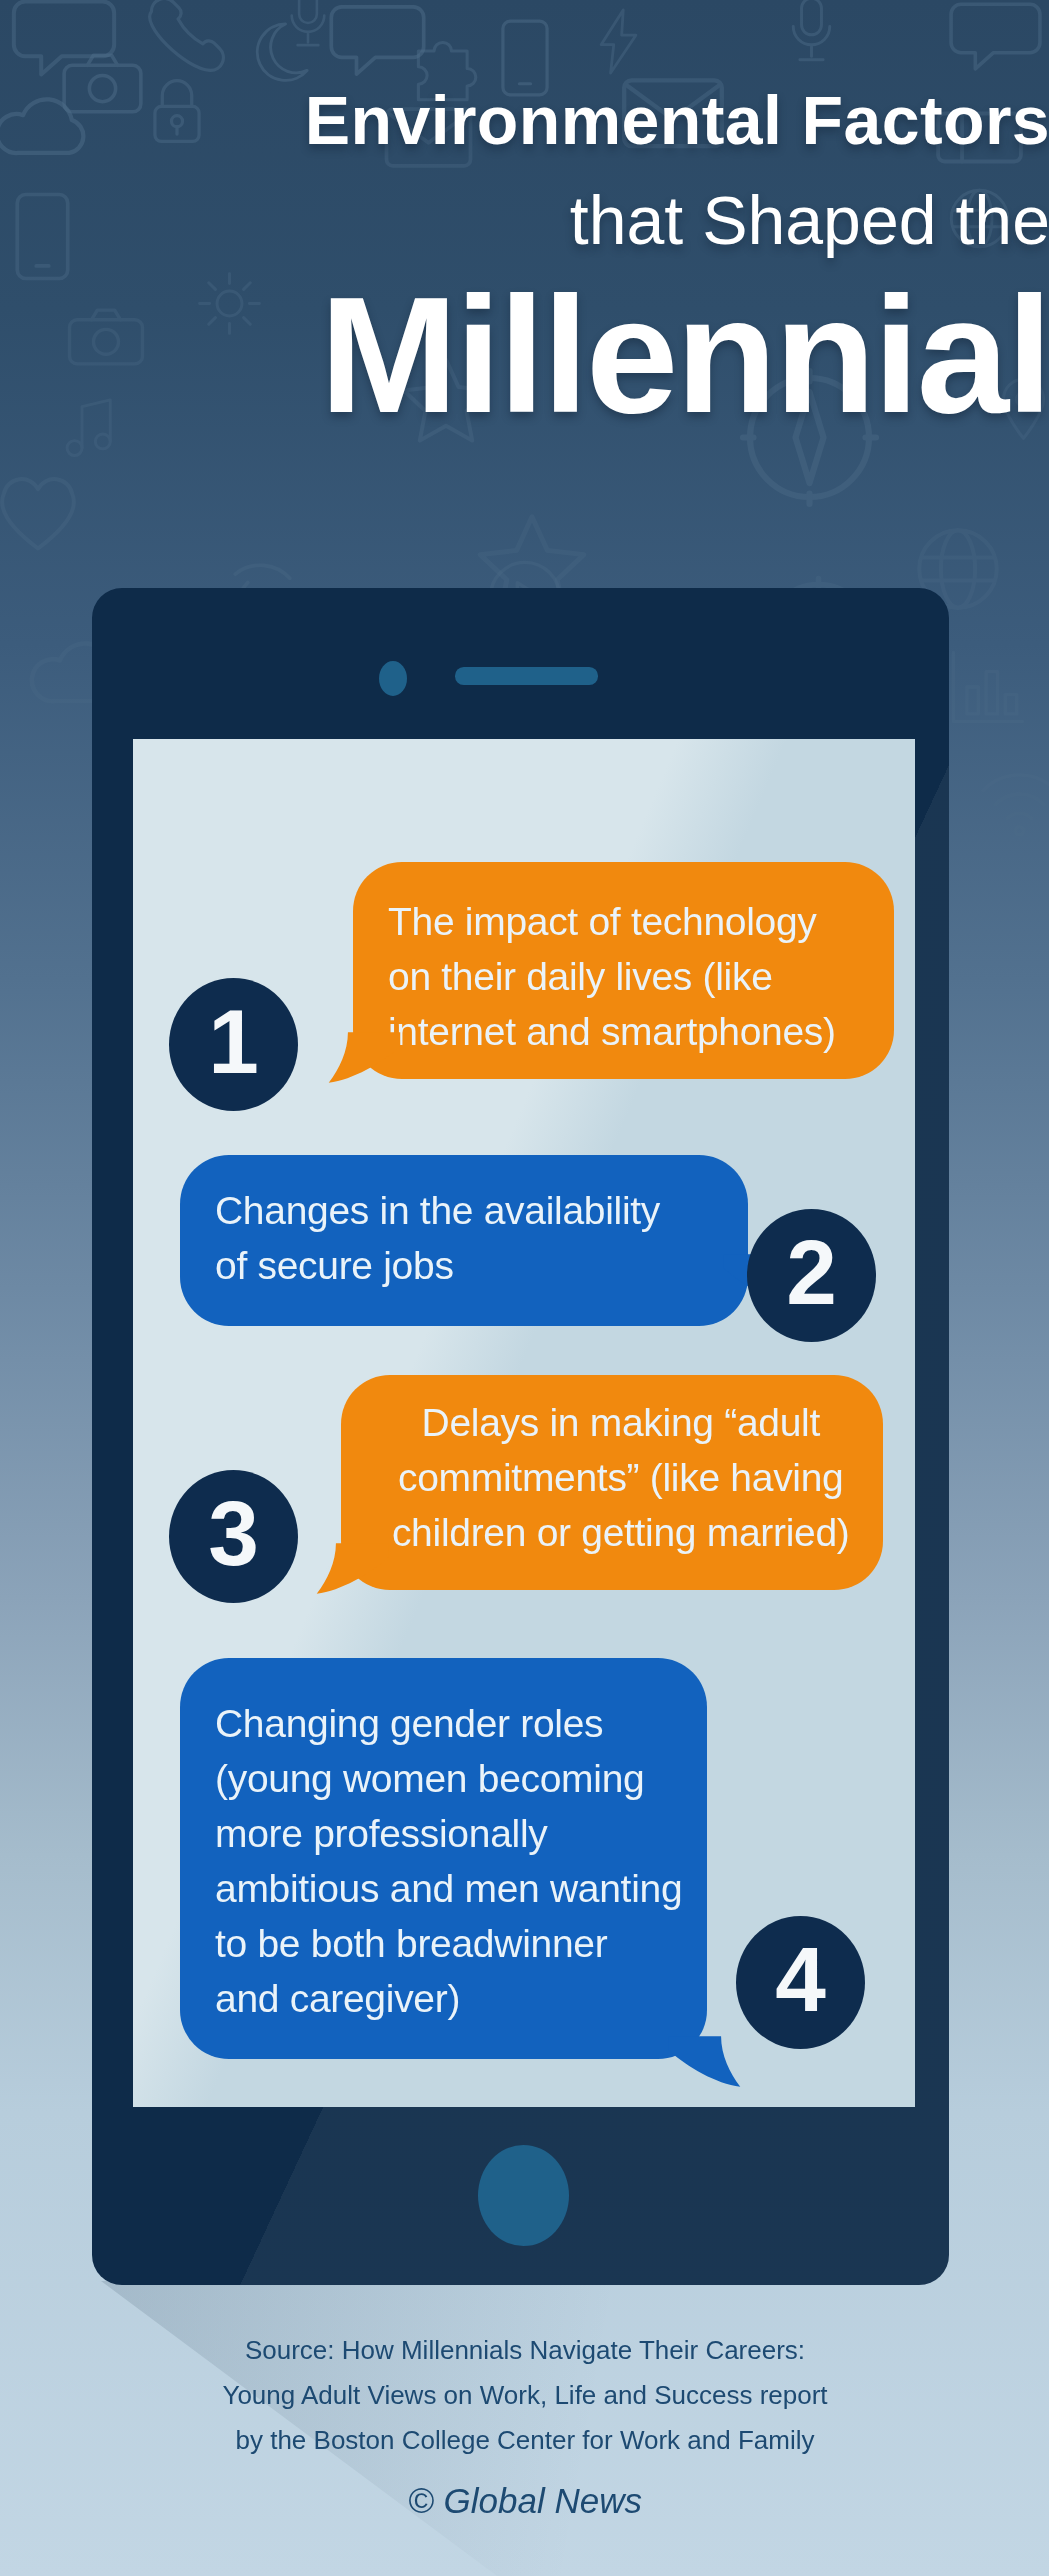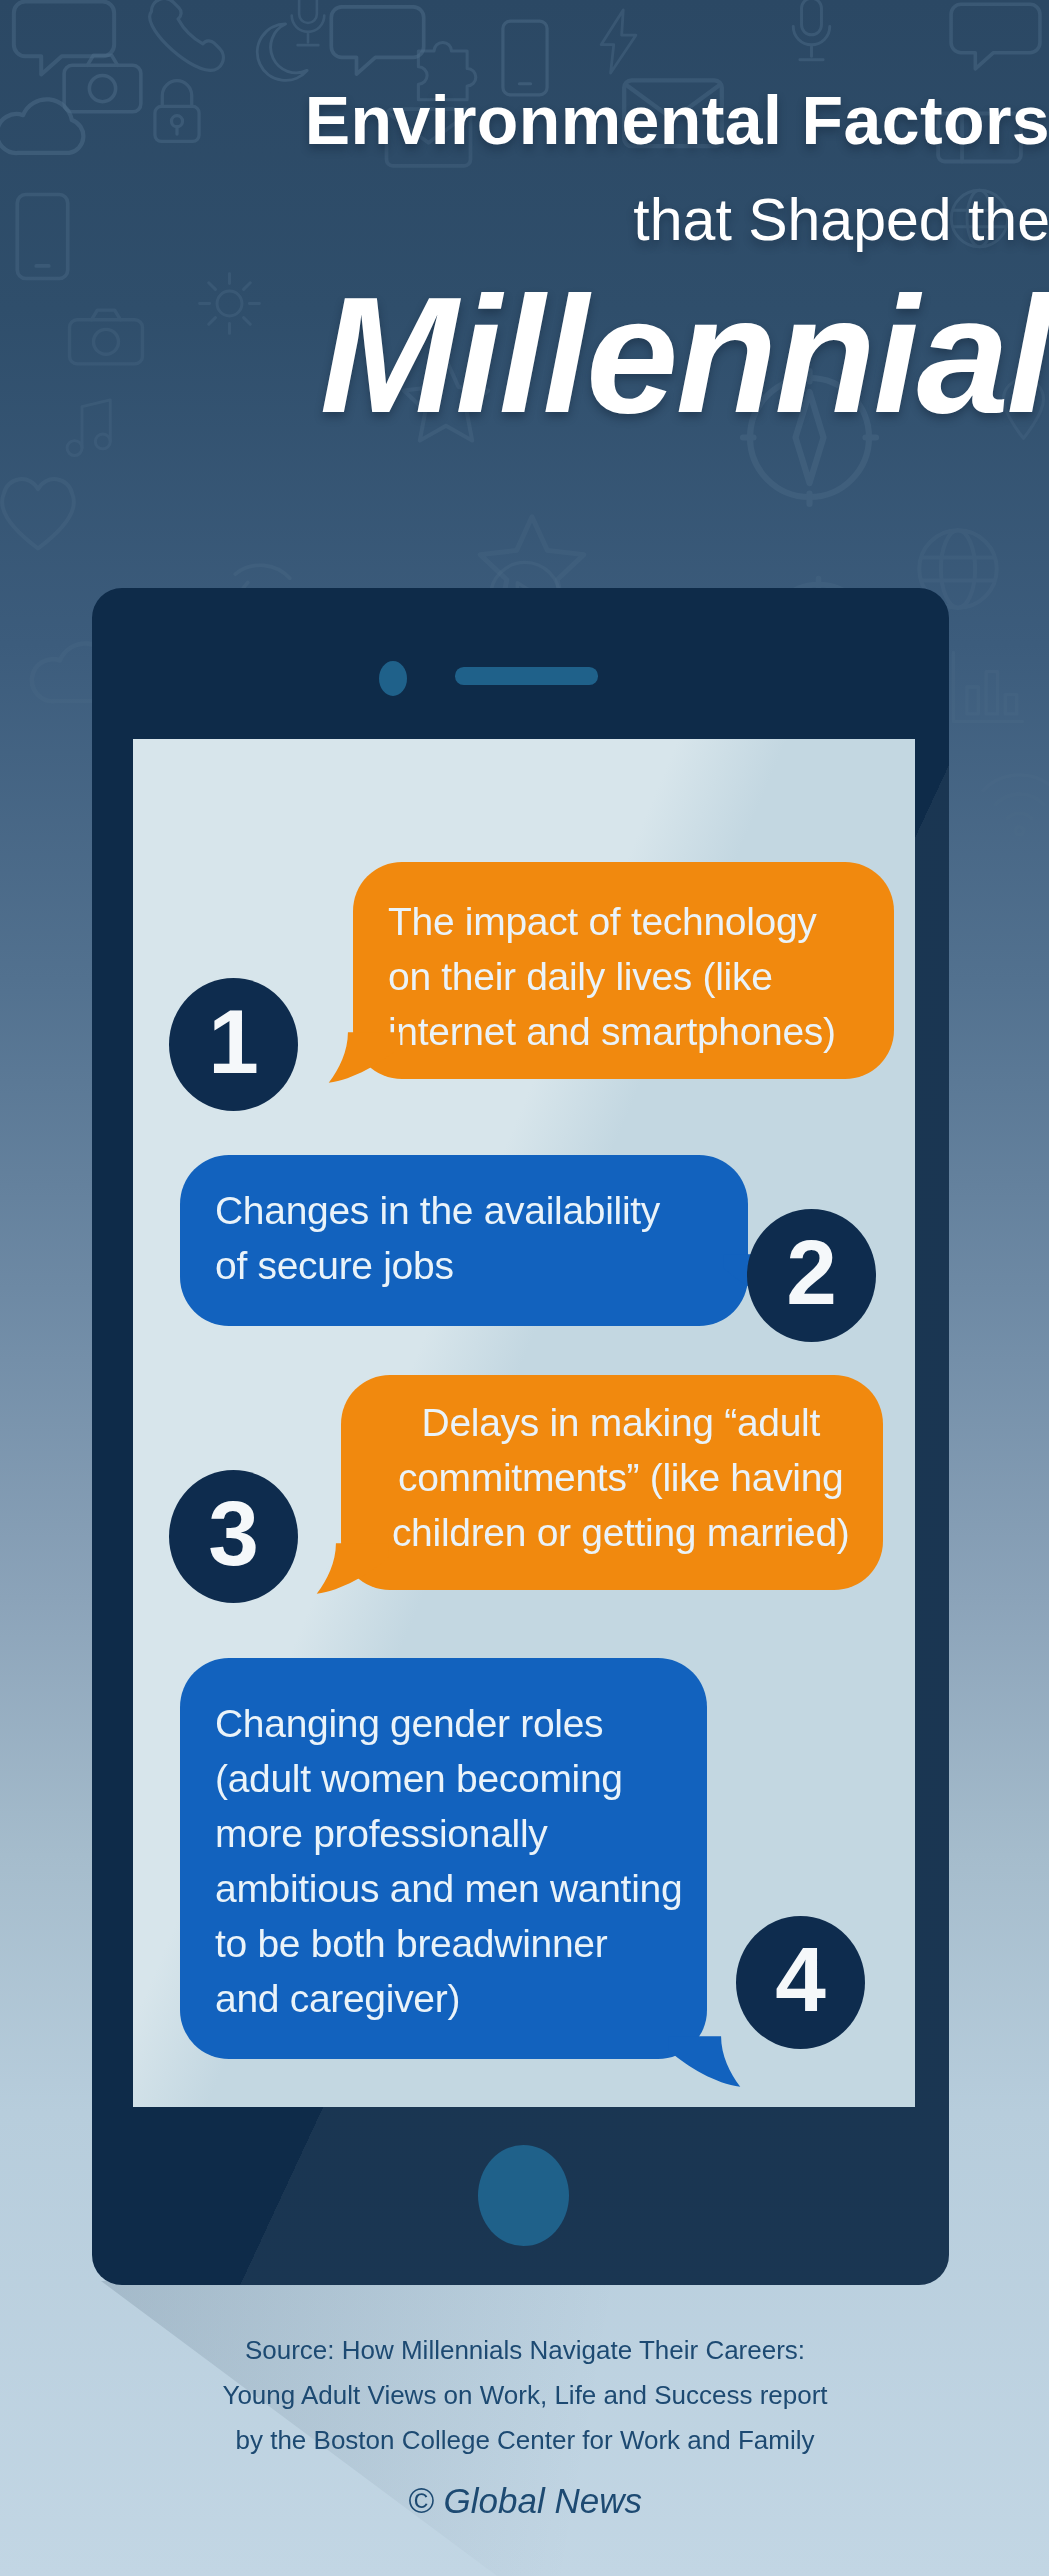--- a/index.html
+++ b/index.html
@@ -25,22 +25,22 @@
     clip-path:polygon(947px 588px,1050px 646px,1050px 2576px,497px 2576px,
                       101px 2281px,947px 2281px);
   }
   
   .title-block{
     position:absolute;top:75px;left:0;width:100%;
     text-align:right;color:var(--title-text);
     text-shadow:0 5.2px 8.7px rgba(13,30,48,.38);
   }
   .title-line1{font-size:68px;line-height:91px;font-weight:700;letter-spacing:0.4px;}
-  .title-line2{font-size:59px;line-height:108px;font-weight:300;padding-left:14px;}
-  .title-line3{font-size:166px;line-height:161px;font-weight:700;letter-spacing:-2.6px;font-style:italic;}
+  .title-line2{font-size:68px;line-height:108px;font-weight:300;padding-left:14px;}
+  .title-line3{font-size:166px;line-height:161px;font-weight:700;letter-spacing:-2.6px;}
   .title-line4{font-size:129px;line-height:140px;font-weight:300;letter-spacing:0.9px;}
   
   .phone{
     position:absolute;left:92px;top:588px;width:857px;height:1697px;
     background:var(--phone-body);border-radius:30px;
   }
   .phone::after{ 
     content:"";position:absolute;inset:0;border-radius:30px;
     background:linear-gradient(115deg,rgba(255,255,255,0) 57%,rgba(255,255,255,0.05) 57%);
   }
@@ -352,21 +352,21 @@
     <div class="bubble-text">Delays in making “adult
 commitments” (like having
 children or getting married)</div>
     <svg class="tail" width="75" height="58" viewBox="0 0 86 66">
         <path d="M84 0 H24 C24 22 14 42 2 58 C30 54 62 36 84 16 Z"></path>
       </svg>
   </div>
 
   <div class="bubble b4" style="--bc: #1262BE;">
     <div class="bubble-text">Changing gender roles
-(adult women becoming
+(young women becoming
 more professionally
 ambitious and men wanting
 to be both breadwinner
 and caregiver)</div>
     <svg class="tail" width="75" height="58" viewBox="0 0 86 66">
         <path d="M2 0 H62 C62 22 72 42 84 58 C56 54 24 36 2 16 Z"></path>
       </svg>
   </div>
 
   <div class="num-circle c1">

